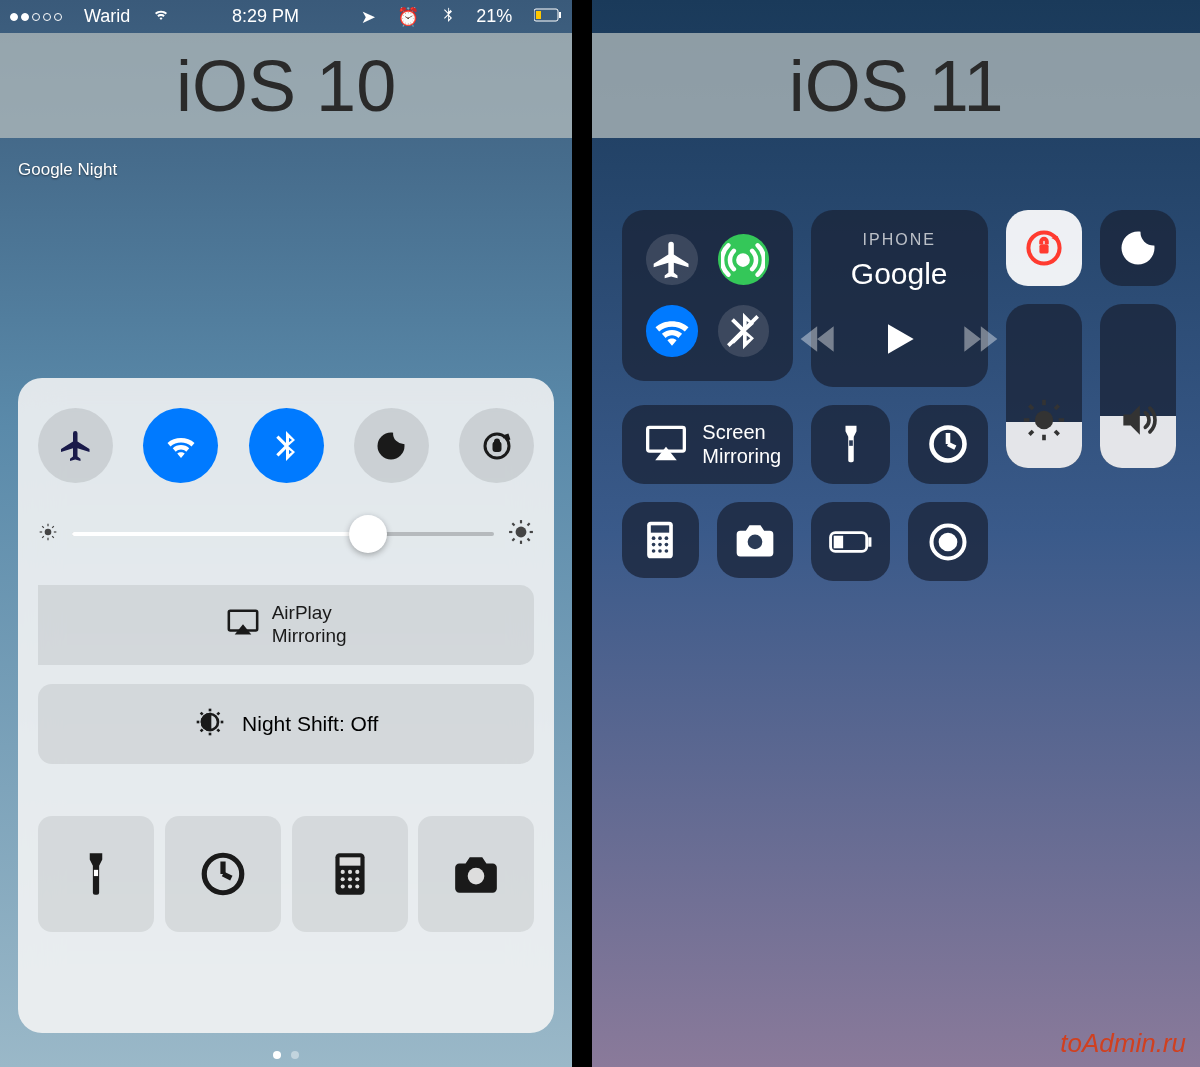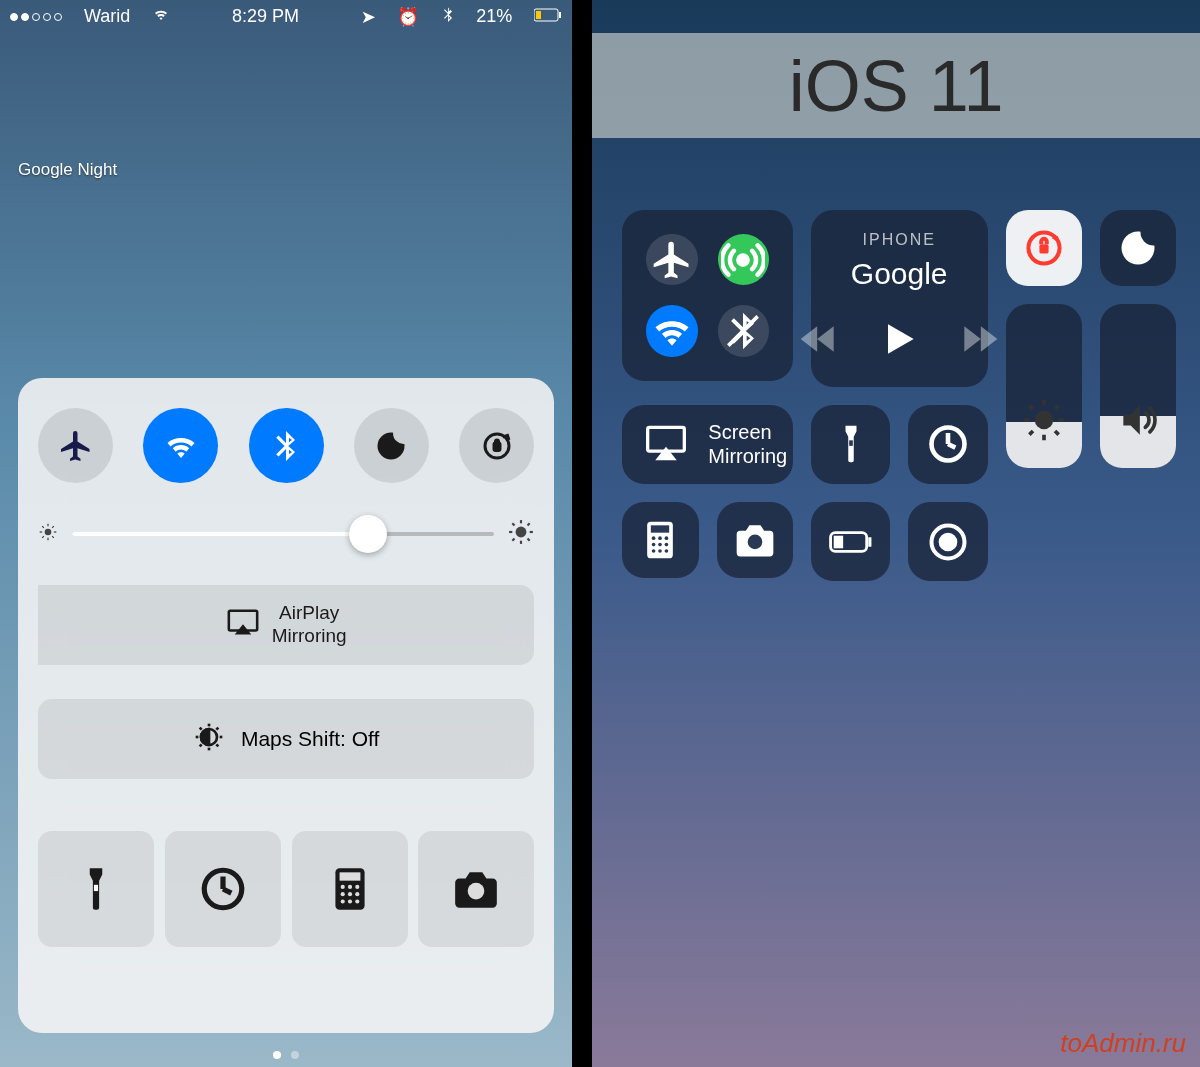--- a/index.html
+++ b/index.html
@@ -17,37 +17,37 @@
 
 .panel10{position:absolute;left:18px;right:18px;top:378px;height:655px;background:rgba(245,245,245,0.88);backdrop-filter:blur(20px);border-radius:24px;padding:30px 20px 18px;}
 .row-toggles{display:flex;justify-content:space-between;margin-bottom:36px;}
 .circ{width:75px;height:75px;border-radius:50%;display:flex;align-items:center;justify-content:center;background:rgba(0,0,0,0.1);}
 .circ.on{background:#007aff;}
 .circ svg{width:36px;height:36px;}
 .bright{display:flex;align-items:center;gap:14px;margin-bottom:36px;}
 .bslider{flex:1;height:4px;background:rgba(0,0,0,0.2);border-radius:2px;position:relative;}
 .bslider-fill{position:absolute;left:0;top:0;height:100%;width:70%;background:#fff;border-radius:2px;}
 .bthumb{position:absolute;left:70%;top:50%;transform:translate(-50%,-50%);width:38px;height:38px;background:#fff;border-radius:50%;box-shadow:0 2px 6px rgba(0,0,0,0.3);}
-.pill-row{display:flex;gap:2px;margin-bottom:34px;text-align:center;}
+.pill-row{display:flex;gap:2px;margin-bottom:19px;}
 .pill{flex:1;height:80px;background:rgba(0,0,0,0.08);display:flex;align-items:center;justify-content:center;gap:12px;font-size:19px;color:#1a1a1a;line-height:1.2;}
 .pill:first-child{border-radius:14px 0 0 14px;}
 .pill:last-child{border-radius:0 14px 14px 0;}
 .pill-single{height:80px;background:rgba(0,0,0,0.08);border-radius:14px;display:flex;align-items:center;justify-content:center;gap:16px;font-size:21px;margin-bottom:52px;}
 .quick-row{display:flex;justify-content:space-between;}
 .qbtn{width:116px;height:116px;background:rgba(0,0,0,0.08);border-radius:14px;display:flex;align-items:center;justify-content:center;}
 .qbtn svg{width:50px;height:50px;}
 .page-dots{position:absolute;bottom:8px;left:50%;transform:translateX(-50%);display:flex;gap:10px;}
 .pdot{width:8px;height:8px;border-radius:50%;background:rgba(255,255,255,0.4);}
 .pdot.a{background:#fff;}
 
 .cc11{position:absolute;left:30px;right:30px;top:210px;display:grid;grid-template-columns:repeat(6,1fr);gap:18px;}
 .tile{background:rgba(25,35,55,0.75);border-radius:22px;display:flex;align-items:center;justify-content:center;}
 .tile-2x2{grid-column:span 2;grid-row:span 2;aspect-ratio:1;}
 .tile-1{aspect-ratio:1;}
-.tile-2x1{grid-column:span 2;aspect-ratio:2.15;gap:6px;}
+.tile-2x1{grid-column:span 2;aspect-ratio:2.15;}
 .tile-tall{grid-row:span 2;aspect-ratio:0.465;position:relative;overflow:hidden;}
 .conn-grid{display:grid;grid-template-columns:1fr 1fr;grid-template-rows:1fr 1fr;gap:20px;width:100%;height:100%;padding:24px;}
 .cbtn{border-radius:50%;display:flex;align-items:center;justify-content:center;background:rgba(80,90,110,0.6);}
 .cbtn.green{background:#34c759;}
 .cbtn.blue{background:#007aff;}
 .cbtn svg{width:42px;height:42px;}
 .media{display:flex;flex-direction:column;align-items:center;justify-content:center;gap:8px;}
 .media-sub{color:rgba(255,255,255,0.7);font-size:16px;letter-spacing:2px;}
 .media-title{color:#fff;font-size:30px;font-weight:500;}
 .media-ctrl{display:flex;gap:36px;margin-top:18px;align-items:center;}
@@ -90,20 +90,21 @@
       <span>21%</span>
       <span>
         <svg width="28" height="14" viewBox="0 0 28 14">
             <rect x="0" y="1" width="24" height="12" rx="2" fill="none" stroke="#fff"></rect>
             <rect x="25" y="4" width="2" height="6" fill="#fff"></rect>
             <rect x="2" y="3" width="5" height="8" fill="#ffc800"></rect>
           </svg>
       </span>
     </div>
   </div>
+  <div class="title-bar">iOS 10</div>
   <div class="app-label">Google Night</div>
 
   <div class="panel10">
     <div class="row-toggles">
       <div class="circ">
           <svg viewBox="0 0 24 24" fill="#1a1a4a">
             <path d="M21 16v-2l-8-5V3.5a1.5 1.5 0 0 0-3 0V9l-8 5v2l8-2.5V19l-2 1.5V22l3.5-1 3.5 1v-1.5L13 19v-5.5l8 2.5z"></path>
           </svg>
         </div>
       <div class="circ on">
@@ -183,21 +184,21 @@
               <line x1="12" y1="2" x2="12" y2="4"></line>
               <line x1="12" y1="20" x2="12" y2="22"></line>
               <line x1="2" y1="12" x2="4" y2="12"></line>
               <line x1="20" y1="12" x2="22" y2="12"></line>
               <line x1="5" y1="5" x2="6.5" y2="6.5"></line>
               <line x1="17.5" y1="17.5" x2="19" y2="19"></line>
               <line x1="5" y1="19" x2="6.5" y2="17.5"></line>
               <line x1="17.5" y1="6.5" x2="19" y2="5"></line>
             </g>
           </svg></span>
-      <span>Maps Shift: Off</span>
+      <span>Night Shift: Off</span>
     </div>
 
     <div class="quick-row">
       <div class="qbtn">
           <svg viewBox="0 0 24 24" fill="#1a1a1a">
             <path d="M9 2h6v3l-1.5 3v13a1 1 0 0 1-1 1h-1a1 1 0 0 1-1-1V8L9 5V2zm2 8h2v3h-2z" fill="#1a1a1a"></path>
             <rect x="11" y="10" width="2" height="3" fill="#fff"></rect>
           </svg>
         </div>
       <div class="qbtn">

